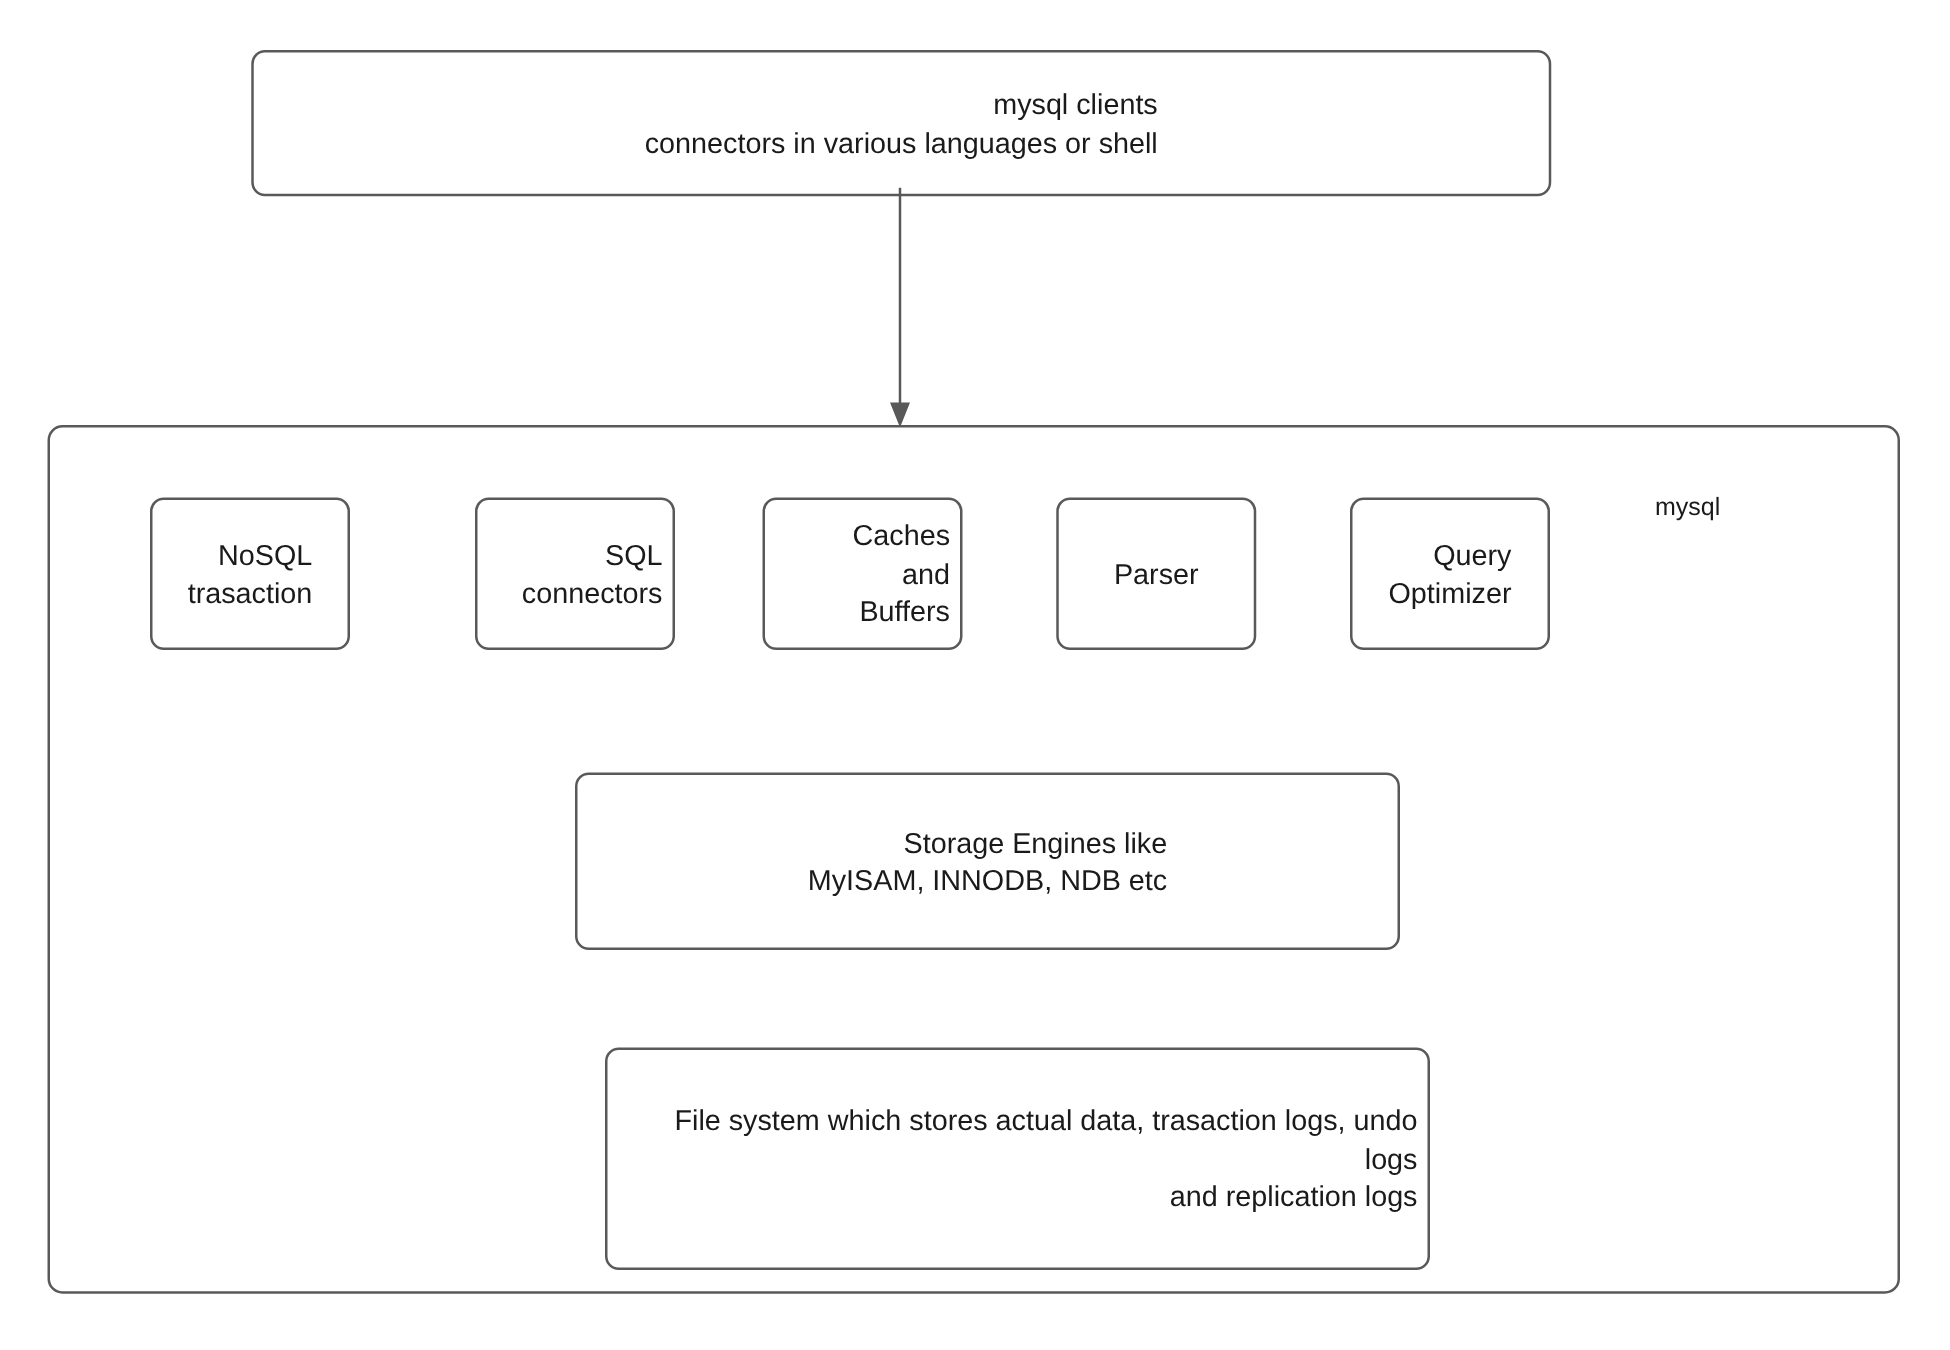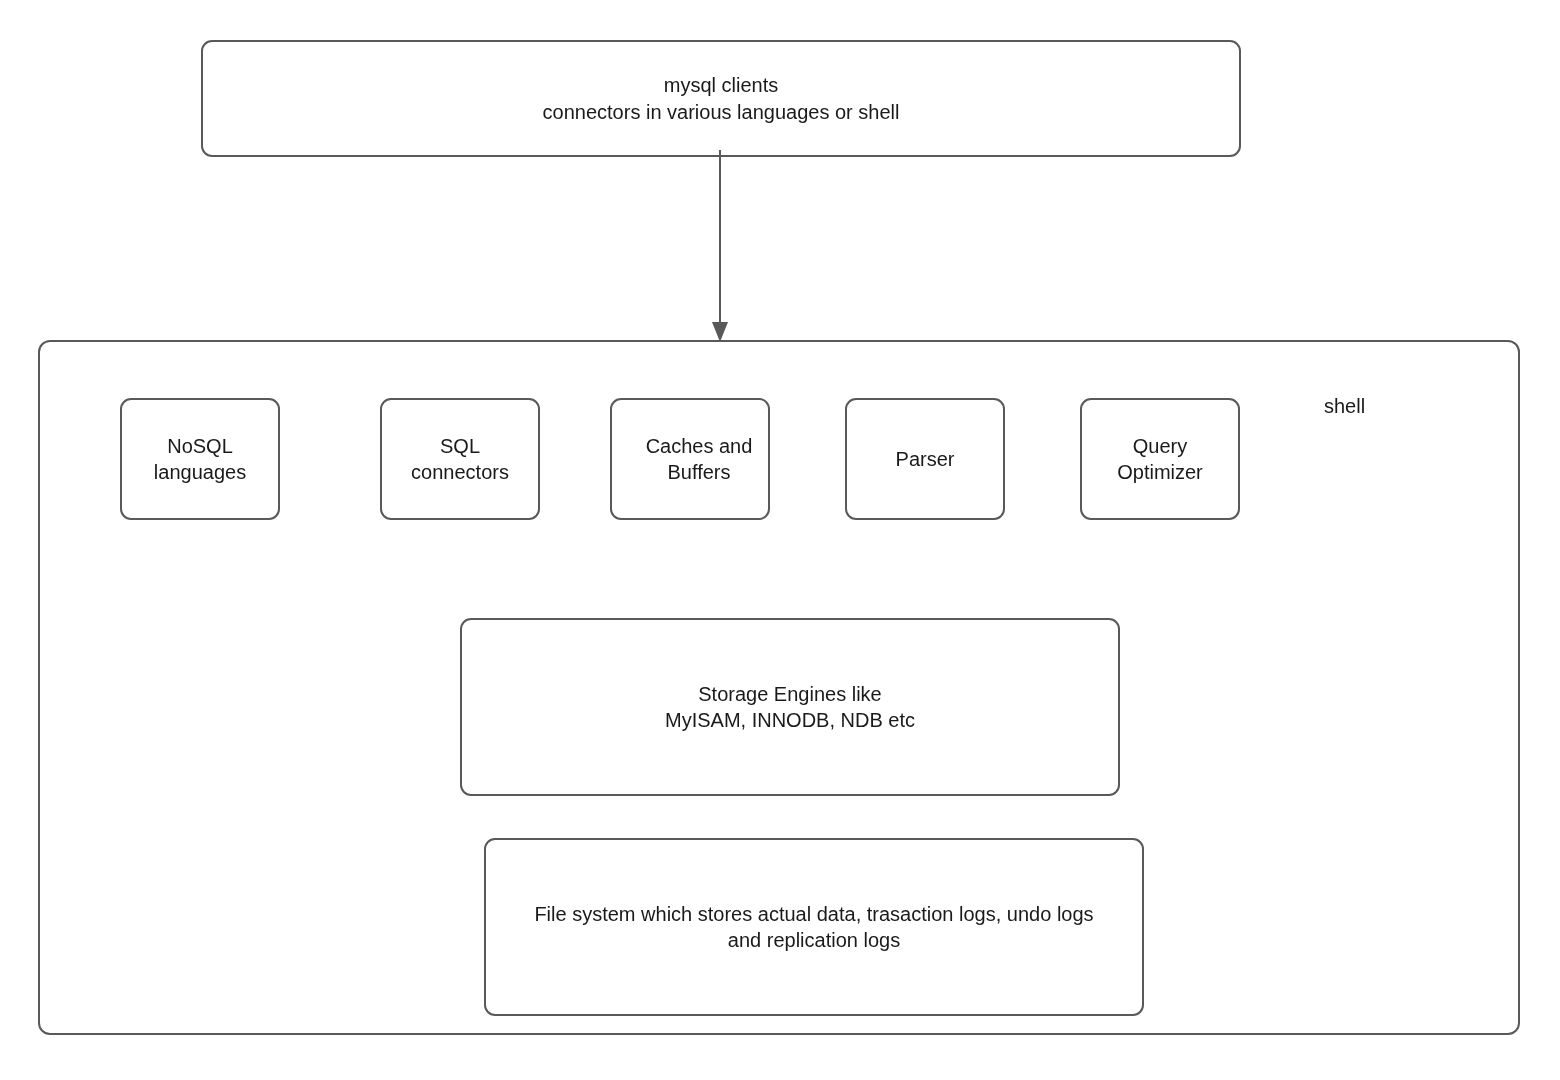--- a/index.html
+++ b/index.html
@@ -20,23 +20,23 @@
   }
   .node {
     position: absolute;
     box-sizing: border-box;
     border: 2px solid #595959;
     border-radius: 11px;
     background: #ffffff;
     display: flex;
     align-items: center;
     justify-content: center;
-    text-align: center;
+    text-align: right;
     color: #1a1a1a;
-    font-size: 20px;
+    font-size: 23px;
     line-height: 1.32;
     font-family: "Liberation Sans", sans-serif;
     white-space: pre-line;
     padding: 4px 8px;
   }
   
   #clients-box {
     left: 201px;
     top: 40px;
     width: 1040px;
@@ -79,21 +79,21 @@
   .comp-1 { left: 380px; }
   .comp-2 { left: 610px; padding-left: 26px; }
   .comp-3 { left: 845px; }
   .comp-4 { left: 1080px; }
 
   
   #storage-engines-box {
     left: 460px;
     top: 618px;
     width: 660px;
-    height: 178px;
+    height: 142px;
   }
   #file-system-box {
     left: 460px;
     top: 838px;
     width: 660px;
     height: 178px;
     margin-left: 24px;
   }
 </style>
 </head>
@@ -106,24 +106,24 @@
 
   <div id="connector-arrow">
     <svg width="60" height="200" viewBox="0 0 60 200">
       <line x1="30" y1="0" x2="30" y2="183" stroke="#595959" stroke-width="2"></line>
       <polygon points="30,192 22,172 38,172" fill="#595959"></polygon>
     </svg>
   </div>
 
   <div class="node" id="mysqld-container"></div>
 
-  <div id="mysqld-label">shell</div>
+  <div id="mysqld-label">mysql</div>
 
   <div class="node component-box comp-0">NoSQL
-languages</div>
+trasaction</div>
   <div class="node component-box comp-1">SQL connectors</div>
   <div class="node component-box comp-2">Caches and
 Buffers</div>
   <div class="node component-box comp-3">Parser</div>
   <div class="node component-box comp-4">Query
 Optimizer</div>
 
   <div class="node" id="storage-engines-box">Storage Engines like
 MyISAM, INNODB, NDB etc</div>
 

